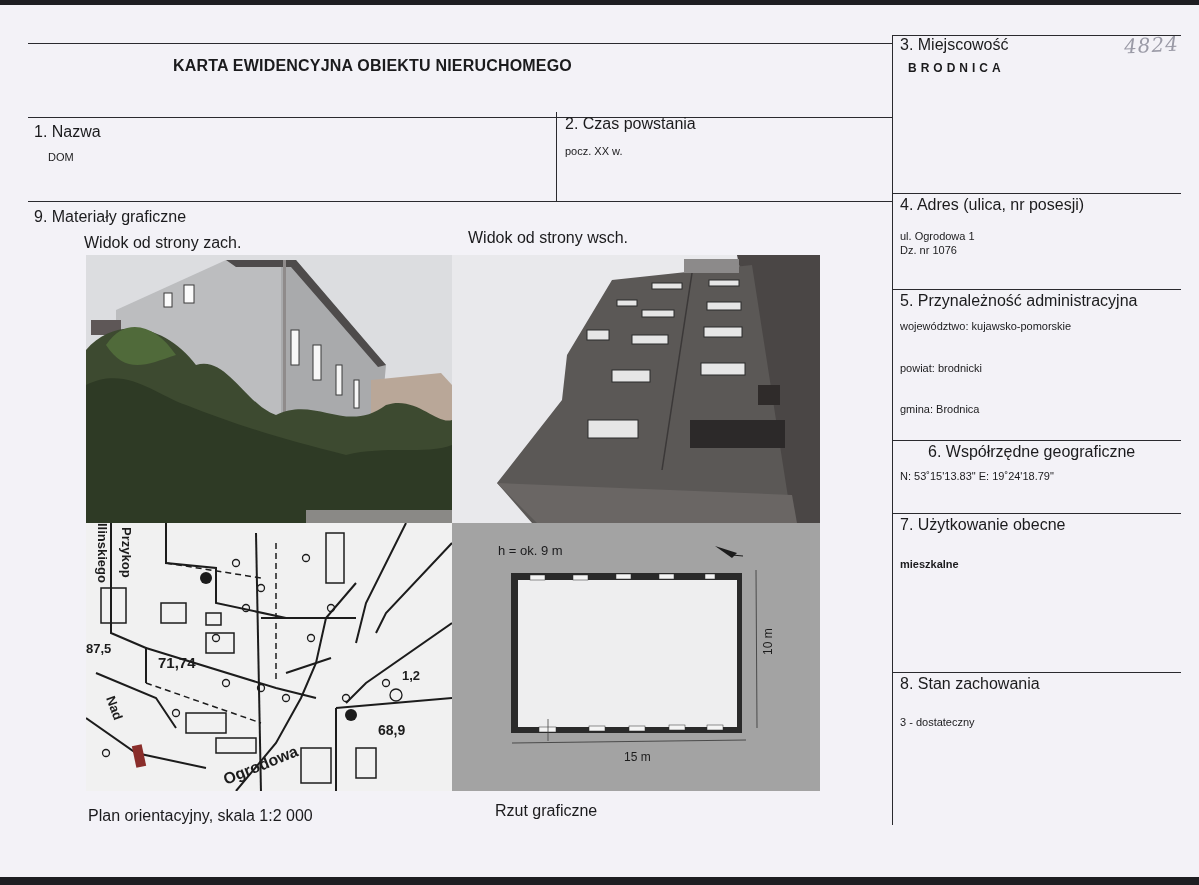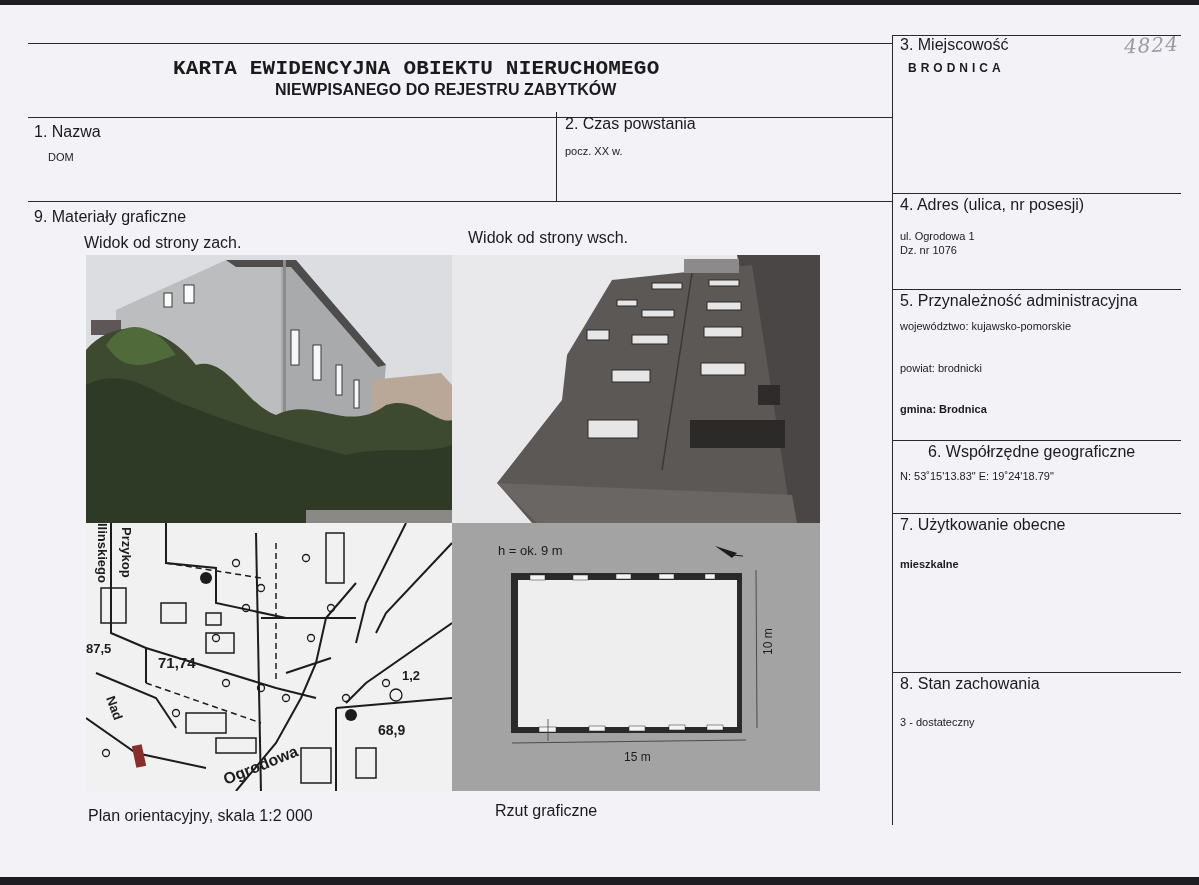--- a/index.html
+++ b/index.html
@@ -11,21 +11,21 @@
   }
   .sheet {
     position:absolute; left:0; top:5px; width:1199px; height:872px;
     background:#f3f2f7;
   }
   .hline { position:absolute; height:0; border-top:1.3px solid #2a2a2e; }
   .vline { position:absolute; width:0; border-left:1.3px solid #2a2a2e; }
   .abs { position:absolute; white-space:nowrap; }
   .lbl { font-size:16px; color:#1b1b1d; }
   .val { font-size:11px; color:#1b1b1d; }
-  .title1 { font-size:21px; font-weight:bold; letter-spacing:0.2px;font-family:Liberation Mono, monospace; }
+  .title1 { font-size:16px; font-weight:bold; letter-spacing:0.2px; }
   .title2 { font-size:16px; font-weight:bold; }
   .city { font-size:12px; letter-spacing:4px; }
   .handwritten { font-family:"DejaVu Serif", serif; font-size:20px; color:#9a9aa6; font-style:italic; letter-spacing:1px; transform:rotate(-3deg); }
 
   .photo { position:absolute; overflow:hidden; }
   .photo svg { display:block; }
   .plan-box { position:absolute; background:#a3a3a3; }
 </style>
 </head>
 <body>
@@ -40,21 +40,20 @@
   <div class="vline" style="left:556px; top:107px; height:89px;"></div>
   <div class="hline" style="left:28px; top:196px; width:864px;"></div>
 
   <div class="hline" style="left:893px; top:188px; width:288px;"></div>
   <div class="hline" style="left:893px; top:284px; width:288px;"></div>
   <div class="hline" style="left:893px; top:435px; width:288px;"></div>
   <div class="hline" style="left:893px; top:508px; width:288px;"></div>
   <div class="hline" style="left:893px; top:667px; width:288px;"></div>
 
   <div class="abs title1" style="left:173px; top:52px;">KARTA EWIDENCYJNA OBIEKTU NIERUCHOMEGO</div>
-  <div class="abs title2" style="left:275px; top:76px;">NIEWPISANEGO DO REJESTRU ZABYTKÓW</div>
 
   <div class="abs lbl" style="left:34px; top:118px;">1. Nazwa</div>
   <div class="abs val" style="left:48px; top:146px;">DOM</div>
   <div class="abs lbl" style="left:565px; top:110px;">2. Czas powstania</div>
   <div class="abs val" style="left:565px; top:140px;">pocz. XX w.</div>
 
   <div class="abs lbl" style="left:34px; top:203px;">9. Materiały graficzne</div>
   <div class="abs lbl" style="left:84px; top:229px;">Widok od strony zach.</div>
   <div class="abs lbl" style="left:468px; top:224px;">Widok od strony wsch.</div>
 
@@ -215,21 +214,21 @@
   <div class="abs handwritten" style="left:1124px; top:28px;">4824</div>
   <div class="abs city" style="left:908px; top:56px;font-weight:bold;">BRODNICA</div>
 
   <div class="abs lbl" style="left:900px; top:191px;">4. Adres (ulica, nr posesji)</div>
   <div class="abs val" style="left:900px; top:225px;">ul. Ogrodowa 1</div>
   <div class="abs val" style="left:900px; top:239px;">Dz. nr 1076</div>
 
   <div class="abs lbl" style="left:900px; top:287px;">5. Przynależność administracyjna</div>
   <div class="abs val" style="left:900px; top:315px;">województwo: kujawsko-pomorskie</div>
   <div class="abs val" style="left:900px; top:357px;">powiat: brodnicki</div>
-  <div class="abs val" style="left:900px; top:398px;font-weight:bold;">gmina: Brodnica</div>
+  <div class="abs val" style="left:900px; top:398px;">gmina: Brodnica</div>
 
   <div class="abs lbl" style="left:900px; top:438px;padding-left:28px;">6. Współrzędne geograficzne</div>
   <div class="abs val" style="left:900px; top:465px;">N: 53˚15'13.83" E: 19˚24'18.79"</div>
 
   <div class="abs lbl" style="left:900px; top:511px;">7. Użytkowanie obecne</div>
   <div class="abs val" style="left:900px; top:553px;font-weight:bold;">mieszkalne</div>
 
   <div class="abs lbl" style="left:900px; top:670px;">8. Stan zachowania</div>
   <div class="abs val" style="left:900px; top:711px;">3 - dostateczny</div>
 </div>

